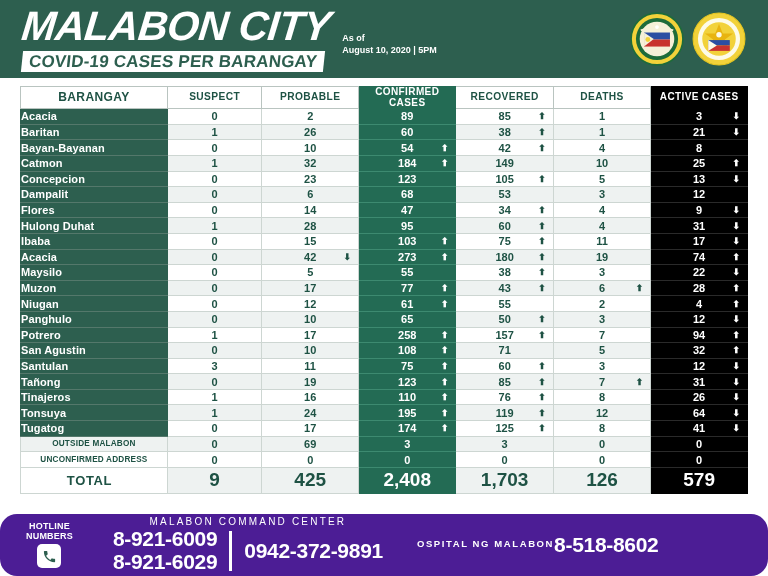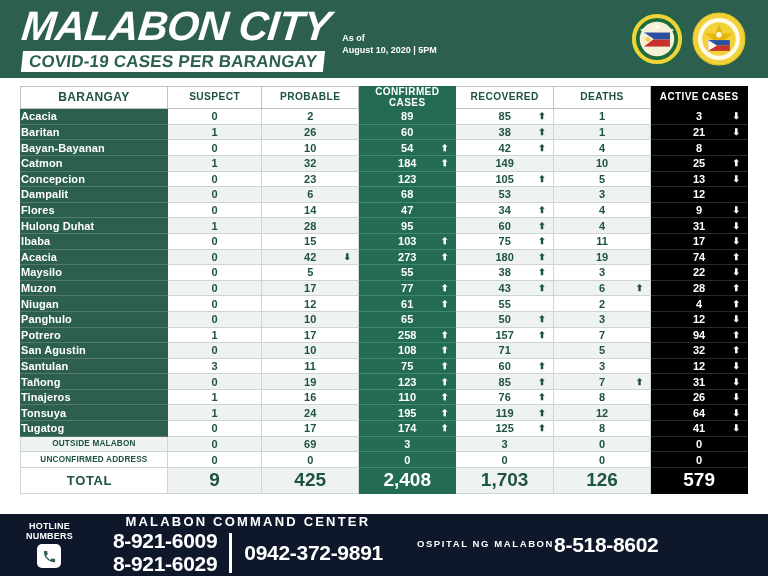--- a/index.html
+++ b/index.html
@@ -178,42 +178,43 @@
     padding-right: 9px;
     font-size: 13px;
     letter-spacing: 0.6px;
     border-color: #cdd6d2;
   }
   tbody tr.total td.conf { background: #236b54; color: #ffffff; border-color: #236b54; }
   tbody tr.total td.act  { background: #000000; color: #ffffff; border-color: #000000; }
 
   
   .footer {
-    background: #0f172a;
+    background: #4c1d95;
     height: 62px;
     flex: 0 0 auto;
     display: flex;
     align-items: center;
     padding: 0 14px 0 26px;
     gap: 10px;
+    border-radius: 17px;
   }
   .hotline-block { display: flex; flex-direction: column; align-items: center; color: #fff; }
   .hotline-label {
     font-size: 9px; font-weight: bold; line-height: 1.1; text-align: center; letter-spacing: 0.2px;
   }
   .phone-badge {
     margin-top: 3px;
     width: 24px; height: 24px;
     background: #ffffff;
     border-radius: 5px;
     display: flex; align-items: center; justify-content: center;
   }
   .center-block { display: flex; flex-direction: column; align-items: center; margin-left: 30px; }
   .cc-label {
-    color: #ffffff; font-size: 13px; font-weight: bold; letter-spacing: 2.2px; margin-bottom: 1px;
+    color: #ffffff; font-size: 10px; font-weight: normal; letter-spacing: 2.2px; margin-bottom: 1px;
   }
   .cc-nums { display: flex; align-items: center; gap: 12px; }
   .numcol { display: flex; flex-direction: column; }
   .bignum {
     color: #ffffff; font-size: 21px; font-weight: bold; line-height: 1.08; letter-spacing: -0.3px;
   }
   .vdivider { width: 3px; height: 40px; background: #ffffff; }
   .right-block { display: flex; flex-direction: row; align-items: center; margin-left: 24px; }
   .osp-label {
     color: #ffffff; font-size: 9.5px; font-weight: bold; letter-spacing: 1.6px; margin-bottom: 2px;

